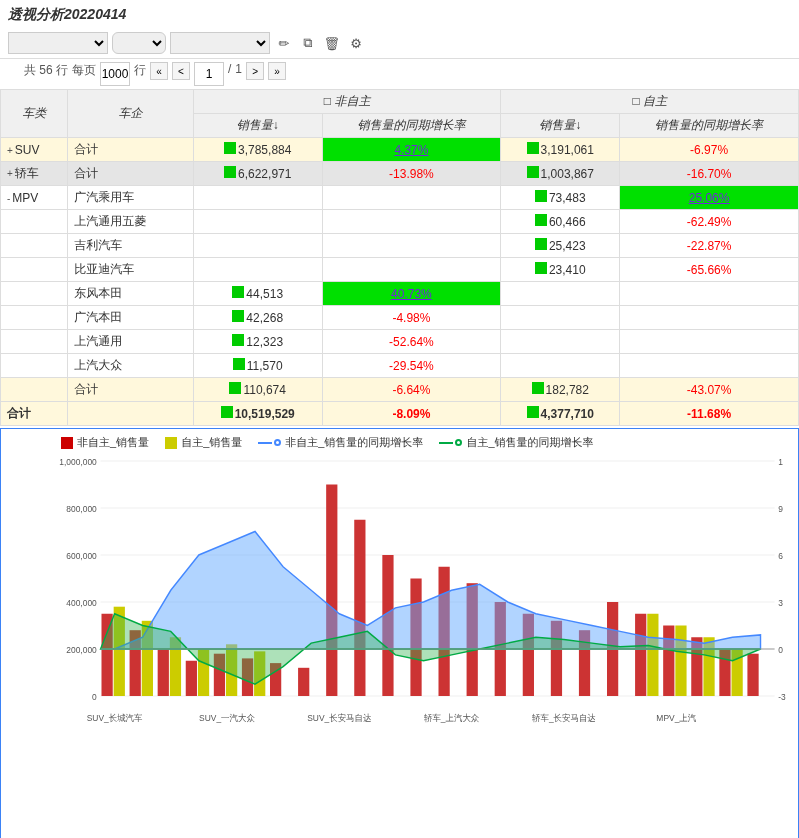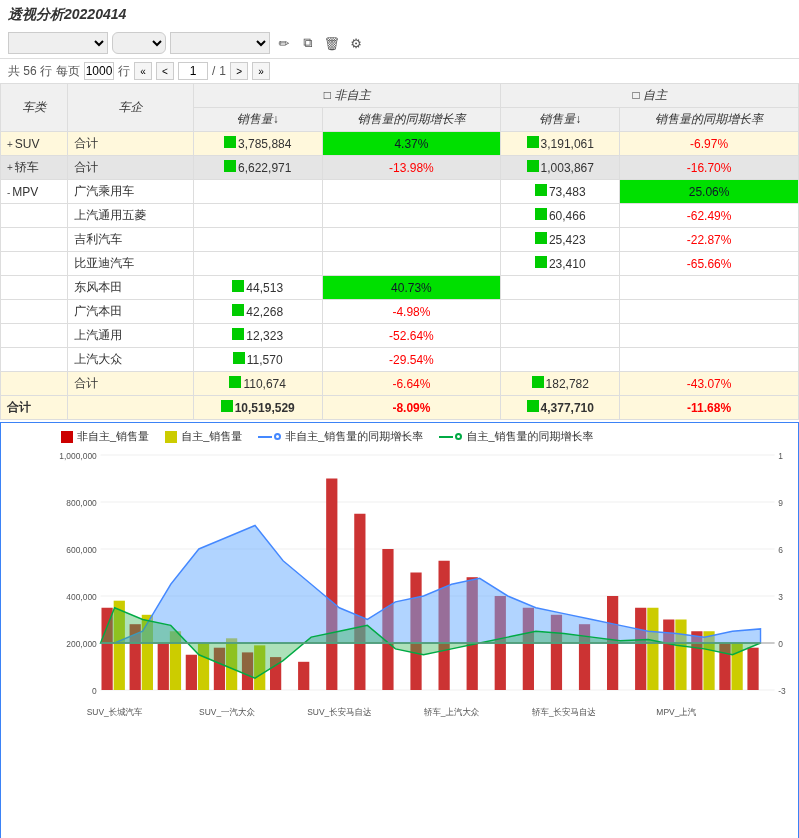--- a/index.html
+++ b/index.html
@@ -7,32 +7,32 @@
     
     .page-title { font-size: 14px; font-weight: bold; padding: 6px 8px 4px 8px; font-style: italic; }
     
     .filter-bar { display: flex; align-items: center; padding: 4px 8px; gap: 4px; border-bottom: 1px solid #ddd; }
     .filter-bar select { height: 22px; font-size: 12px; border: 1px solid #ccc; padding: 10px 2px; }
     .filter-bar .year-select { width: 100px; }
     .filter-bar .op-select { width: 54px; border-radius: 6px; }
     .filter-bar .val-select { width: 100px; }
     .icon-btn { width: 20px; height: 20px; cursor: pointer; display: inline-flex; align-items: center; justify-content: center; color: #555; font-size: 13px; }
     
-    .pagination-bar { display: flex; align-items: center; padding: 3px 8px; gap: 4px; font-size: 12px; color: #555; }
-    .pagination-bar input { width: 30px; height: 18px; text-align: center; border: 1px solid #ccc; font-size: 12px; }
+    .pagination-bar { display: flex; align-items: flex-start; padding: 3px 24px; gap: 4px; font-size: 12px; color: #555; }
+    .pagination-bar input { width: 30px; height: 24px; text-align: center; border: 1px solid #ccc; font-size: 12px; }
     .pagination-bar .pg-btn { width: 18px; height: 18px; border: 1px solid #ccc; background: #f5f5f5; cursor: pointer; display: inline-flex; align-items: center; justify-content: center; font-size: 10px; }
     
     .data-table { width: 100%; border-collapse: collapse; font-size: 12px; }
     .data-table th, .data-table td { border: 1px solid #ddd; padding: 3px 6px; text-align: center; white-space: nowrap; }
     .data-table th { background: #f0f0f0; font-weight: normal; font-style: italic; }
     .data-table .group-header { background: #e8e8e8; }
     .data-table .col-label { text-align: left; }
     .data-table .grand-total { background: #fff8dc; font-weight: bold; }
     
-    .green-bg { background: #00e000 !important; color: #0f172a; }
+    .green-bg { background: #00e000 !important; color: #6d28d9; text-decoration: underline; }
     .red-text { color: #ff0000; }
     
     .flag-green { display: inline-block; width: 12px; height: 12px; background: #00cc00; margin-right: 2px; }
     
     .expand-icon { cursor: pointer; margin-right: 2px; color: #555; font-size: 10px; }
     
     .chart-container { width: 100%; height: 428px; background: #fff; border: 1px solid #3b82f6; margin-top: 2px; position: relative; overflow: hidden; padding-left: 48px; }
     .chart-legend { display: flex; align-items: center; gap: 16px; padding: 6px 12px; font-size: 11px; }
     .legend-item { display: flex; align-items: center; gap: 4px; }
     .legend-dot { width: 12px; height: 12px; display: inline-block; }

